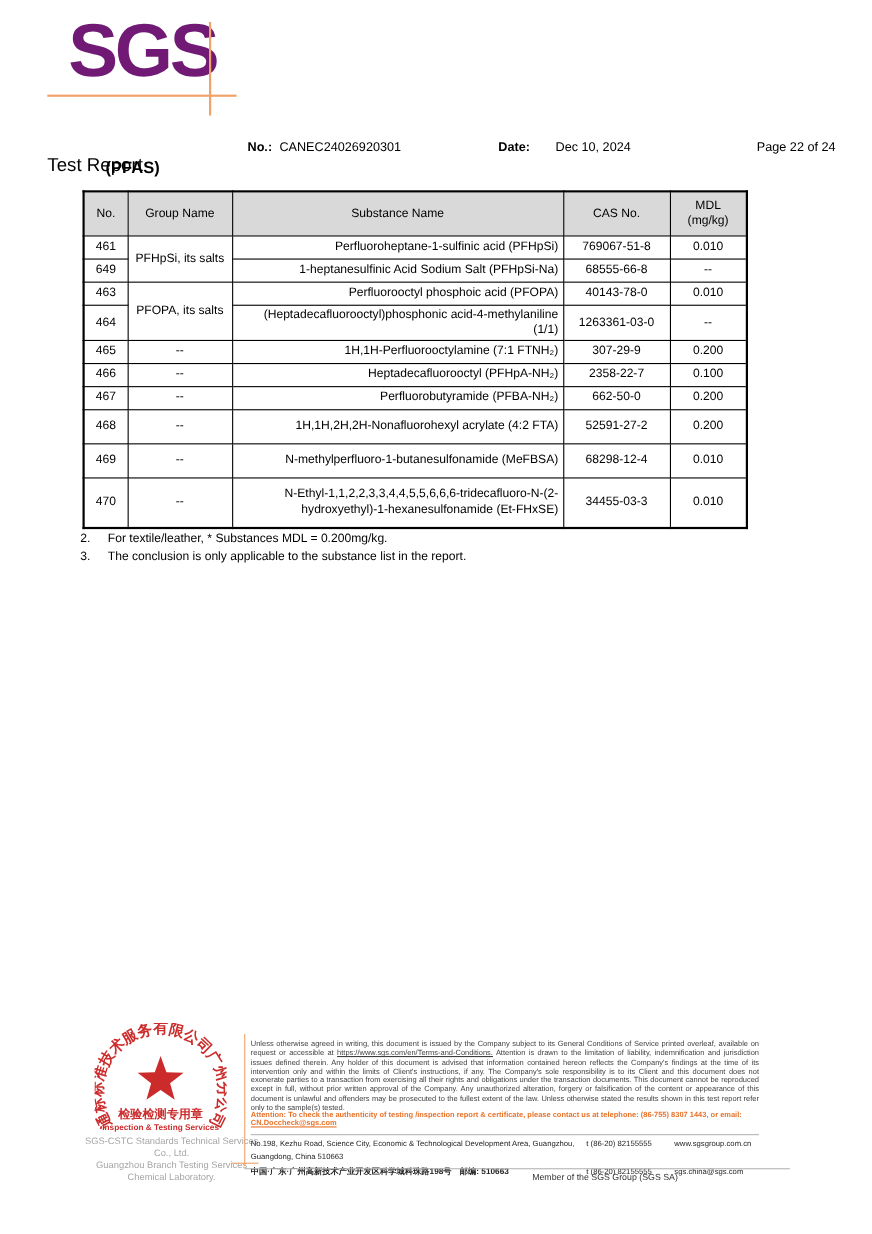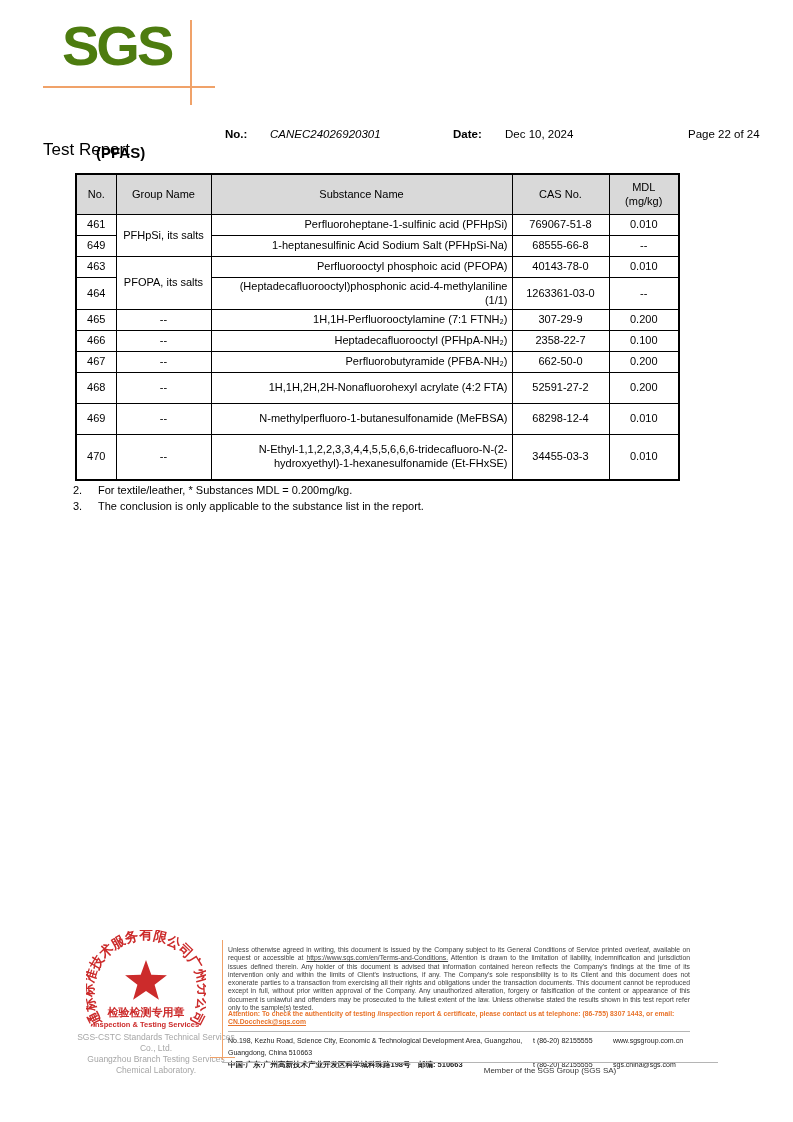--- a/index.html
+++ b/index.html
@@ -7,31 +7,31 @@
     position:relative;
     width:793px;height:1122px;
     background:#ffffff;
     font-family:"Liberation Sans","DejaVu Sans",sans-serif;
     color:#000;
     overflow:hidden;
   }
   
   .logo-text{
     position:absolute;left:62px;top:12px;
-    font-size:56px;line-height:68px;font-weight:bold;
-    letter-spacing:-3px;color:#4d7c0f;
+    font-size:68px;line-height:68px;font-weight:bold;
+    letter-spacing:-3px;color:#701a75;
   }
   .logo-hline{position:absolute;left:43px;top:86px;width:172px;height:2px;background:#f0a269;}
   .logo-vline{position:absolute;left:190px;top:20px;width:2px;height:85px;background:#f0a269;}
   
   .title{position:absolute;left:43px;top:140px;font-size:17px;font-weight:normal;}
   .subtitle{position:absolute;left:60px;top:144px;font-size:15px;font-weight:bold;margin-left:36px;}
   .hdr-field{position:absolute;top:128px;font-size:11.5px;}
   .hdr-label{font-weight:bold;}
-  .no-label{left:225px;} .no-value{left:270px;font-style:italic;}
+  .no-label{left:225px;} .no-value{left:254px;}
   .date-label{left:453px;} .date-value{left:505px;}
   .page-num{left:660px;margin-left:28px;}
   
   .report-table{
     position:absolute;left:75px;top:173px;
     border-collapse:collapse;table-layout:fixed;
     width:603px;font-size:11px;line-height:13.5px;
   }
   .report-table th,.report-table td{
     border:1px solid #000;

